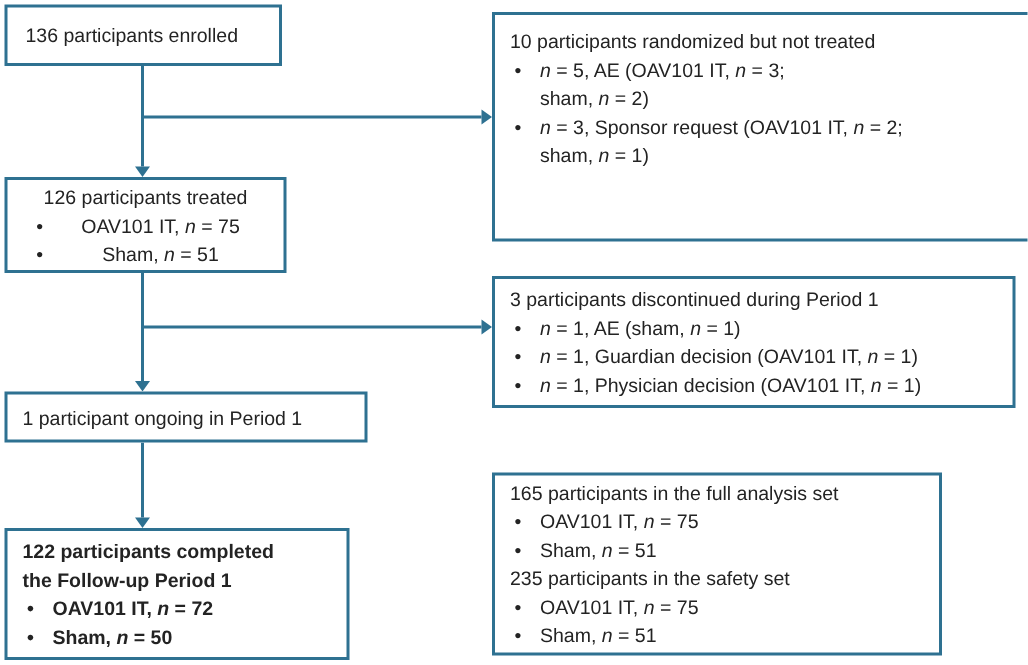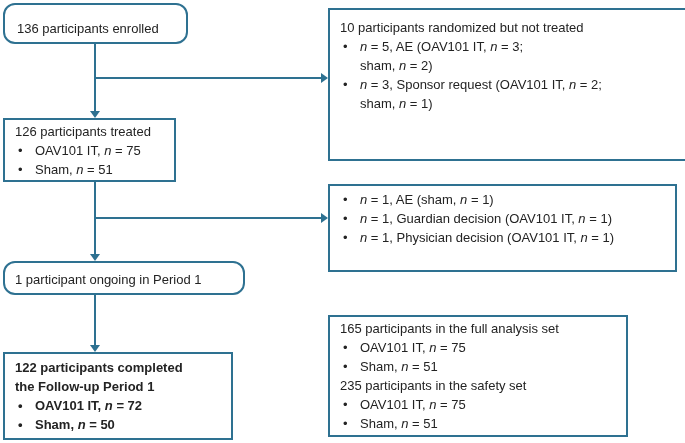--- a/index.html
+++ b/index.html
@@ -13,21 +13,21 @@
     line-height: 19px;
     color: var(--text, #232323);
   }
   .box {
     position: absolute;
     box-sizing: border-box;
     border: 2px solid var(--accent, #2e7191);
     background: #ffffff;
     padding: 4px 10px;
   }
-  .box.center { display: flex; align-items: flex-end; border-radius: 12px; }
+  .box.center { display: flex; align-items: center; }
   .box.center .title { white-space: nowrap; }
   .title { white-space: pre-line; }
   .bullet { display: flex; }
   .bullet .marker {
     flex: 0 0 20px;
     width: 20px;
     box-sizing: border-box;
     padding-left: 3px;
   }
   .bullet .marker::before { content: "\2022"; }
@@ -79,33 +79,34 @@
       <span class="btext"><i>n</i> = 5, AE (OAV101 IT, <i>n</i> = 3;
 sham, <i>n</i> = 2)</span>
     </div>
     <div class="bullet">
       <span class="marker"></span>
       <span class="btext"><i>n</i> = 3, Sponsor request (OAV101 IT, <i>n</i> = 2;
 sham, <i>n</i> = 1)</span>
     </div>
   </div>
 
-  <div class="box" style="left:3px; top:118px; width:173px; height:64px; padding:2px 10px;">
+  <div class="box" style="left:3px; top:118px; width:188px; height:64px; padding:2px 10px;text-align:center;">
     <div class="title">126 participants treated</div>
     <div class="bullet">
       <span class="marker"></span>
       <span class="btext">OAV101 IT, <i>n</i> = 75</span>
     </div>
     <div class="bullet">
       <span class="marker"></span>
       <span class="btext">Sham, <i>n</i> = 51</span>
     </div>
   </div>
 
   <div class="box" style="left:328px; top:184px; width:349px; height:88px; padding:4px 10px;">
+    <div class="title">3 participants discontinued during Period 1</div>
     <div class="bullet">
       <span class="marker"></span>
       <span class="btext"><i>n</i> = 1, AE (sham, <i>n</i> = 1)</span>
     </div>
     <div class="bullet">
       <span class="marker"></span>
       <span class="btext"><i>n</i> = 1, Guardian decision (OAV101 IT, <i>n</i> = 1)</span>
     </div>
     <div class="bullet">
       <span class="marker"></span>

